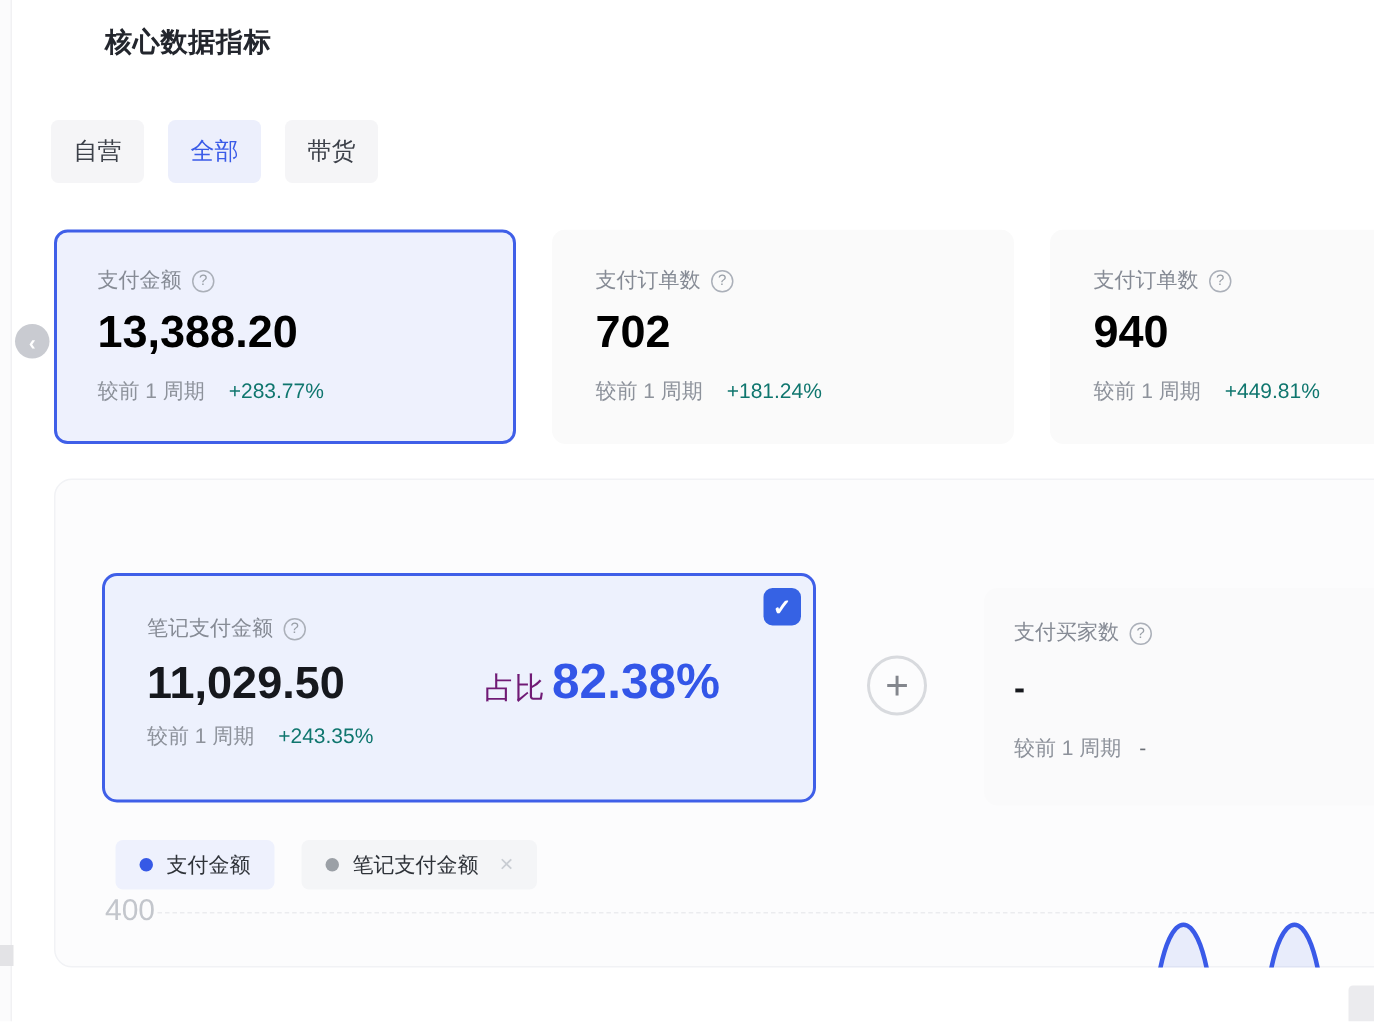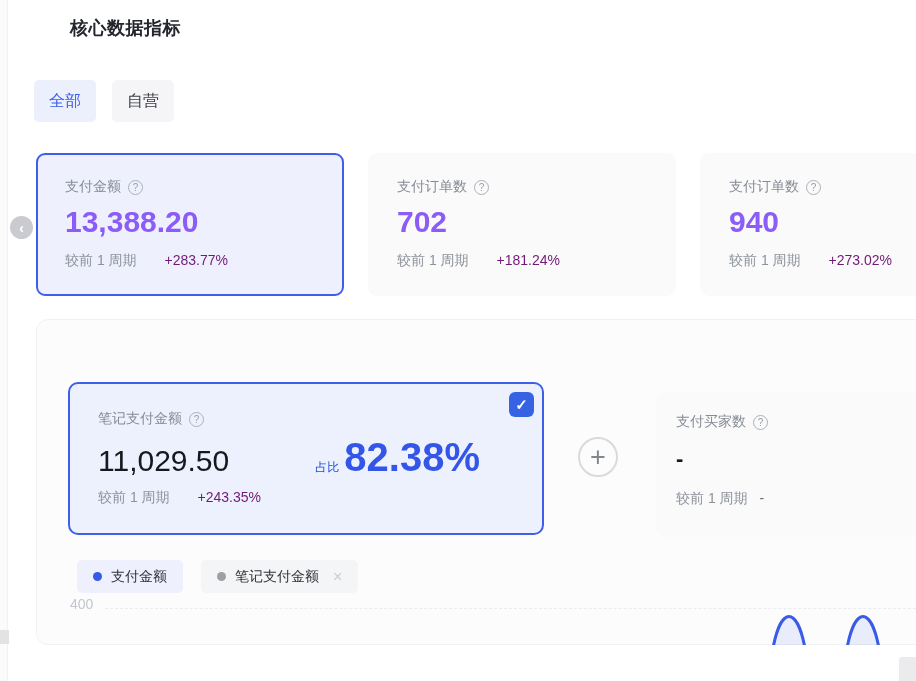--- a/index.html
+++ b/index.html
@@ -29,47 +29,47 @@
   
   .metrics-row { position:absolute; left:36px; top:153px; display:flex; gap:24px; }
   .metric-card { width:308px; height:143px; border-radius:9px; background:#fafafa;
     border:2px solid transparent; padding:23px 27px; flex:none; }
   .metric-card.selected { background:#eef1fd; border-color:#3f5fe8; }
   .label-row { display:flex; align-items:center; gap:7px; font-size:14px;
     color:#868b95; }
   .help-icon { width:15px; height:15px; border:1px solid #abb0b9; border-radius:50%;
     display:inline-flex; align-items:center; justify-content:center;
     font-size:10px; color:#9aa0a8; flex:none; }
-  .metric-value { margin-top:9px; font-size:30px; font-weight:700; color:#8b5cf6; }
+  .metric-value { margin-top:9px; font-size:30px; font-weight:700; color:#000000; }
   .compare-row { margin-top:13px; font-size:14px; color:#8d929b; }
-  .change-pos { color:#701a75; margin-left:24px; }
+  .change-pos { color:#0f766e; margin-left:12px; }
   .change-flat { color:#6b6f76; margin-left:8px; }
 
   .carousel-prev { position:absolute; left:10px; top:216px; width:23px; height:23px;
     border-radius:50%; background:#c9cbd1; color:#ffffff; display:flex;
     align-items:center; justify-content:center; font-size:14px; font-weight:700;
     z-index:5; cursor:pointer; }
 
   
   .panel { position:absolute; left:36px; top:319px; width:904px; height:326px;
     background:#fcfcfd; border:1px solid #f1f2f5; border-radius:12px; }
 
   .note-card { position:absolute; left:31px; top:62px; width:476px; height:153px;
     background:#edf1fd; border:2px solid #3f5fe8; border-radius:10px;
     padding:26px 28px; }
   .note-checkbox { position:absolute; top:8px; right:8px; width:25px; height:25px;
     background:#3662e4; border-radius:6px; display:flex; align-items:center;
     justify-content:center; color:#ffffff; font-size:15px; font-weight:700;
     cursor:pointer; }
   .note-value-row { display:flex; align-items:baseline; margin-top:7px;
     padding-right:34px; }
-  .note-value { font-size:30px; font-weight:400; color:#16181d; }
+  .note-value { font-size:30px; font-weight:700; color:#16181d; }
   .share { margin-left:auto; display:flex; align-items:baseline; }
-  .share-label { font-size:12px; color:#1d4ed8; }
-  .share-value { font-size:40px; font-weight:800; color:#3356e8; margin-left:5px; }
+  .share-label { font-size:20px; color:#701a75; }
+  .share-value { font-size:33px; font-weight:800; color:#3356e8; margin-left:5px; }
   .note-compare { margin-top:9px; }
 
   .add-button { position:absolute; left:541px; top:117px; width:40px; height:40px;
     border-radius:50%; border:2px solid #d8dade; color:#83868d; font-size:27px;
     font-weight:300; display:flex; align-items:center; justify-content:center;
     background:transparent; cursor:pointer; line-height:1; }
 
   .live-card { position:absolute; left:619px; top:72px; width:290px; height:145px;
     background:#fafafb; border-radius:9px; padding:21px 0 0 20px; }
   .live-value { margin-top:15px; font-size:22px; font-weight:700; color:#16181d; }
@@ -81,43 +81,46 @@
     align-items:center; gap:9px; font-size:14px; font-weight:500; color:#2f3339;
     cursor:pointer; }
   .legend-pill.blue { background:#eef1fd; }
   .legend-pill.gray { background:#f4f5f7; }
   .dot { width:9px; height:9px; border-radius:50%; flex:none; }
   .dot.blue { background:#3659e6; }
   .dot.gray { background:#9ba0a6; }
   .close-x { color:#c9cdd3; font-size:16px; margin-left:5px; cursor:pointer; }
 
   
-  .axis-tick { position:absolute; left:33px; top:276px; font-size:14px;
+  .axis-tick { position:absolute; left:33px; top:276px; font-size:20px;
     color:#c3c6cc; }
   .gridline { position:absolute; left:68px; top:288px; right:8px;
     border-top:1px dashed #ebecef; }
   .peaks { position:absolute; left:712px; top:292px; width:170px; height:33px; }
 
   .corner-box { position:absolute; left:899px; top:657px; width:17px; height:24px;
     background:#ebebee; border-radius:3px 0 0 0; }
 </style>
 </head>
 <body>
 
 <div class="left-gutter"></div>
 <div class="gutter-block"></div>
 
 <div class="page-title">核心数据指标</div>
 
 <div class="tabs">
+  <div class="tab">
+    <span>自营</span>
+  </div>
   <div class="tab active">
     <span>全部</span>
   </div>
   <div class="tab">
-    <span>自营</span>
+    <span>带货</span>
   </div>
 </div>
 
 <div class="carousel-prev">
   <span>‹</span>
 </div>
 
 <div class="metrics-row">
 
   <div class="metric-card selected">
@@ -145,21 +148,21 @@
   </div>
 
   <div class="metric-card">
     <div class="label-row">
       <span>支付订单数</span>
       <span class="help-icon">?</span>
     </div>
     <div class="metric-value">940</div>
     <div class="compare-row">
       <span>较前 1 周期</span>
-      <span class="change-pos">+273.02%</span>
+      <span class="change-pos">+449.81%</span>
     </div>
   </div>
 
 </div>
 
 <div class="panel">
 
   <div class="note-card">
     <div class="note-checkbox">
       <span>✓</span>

